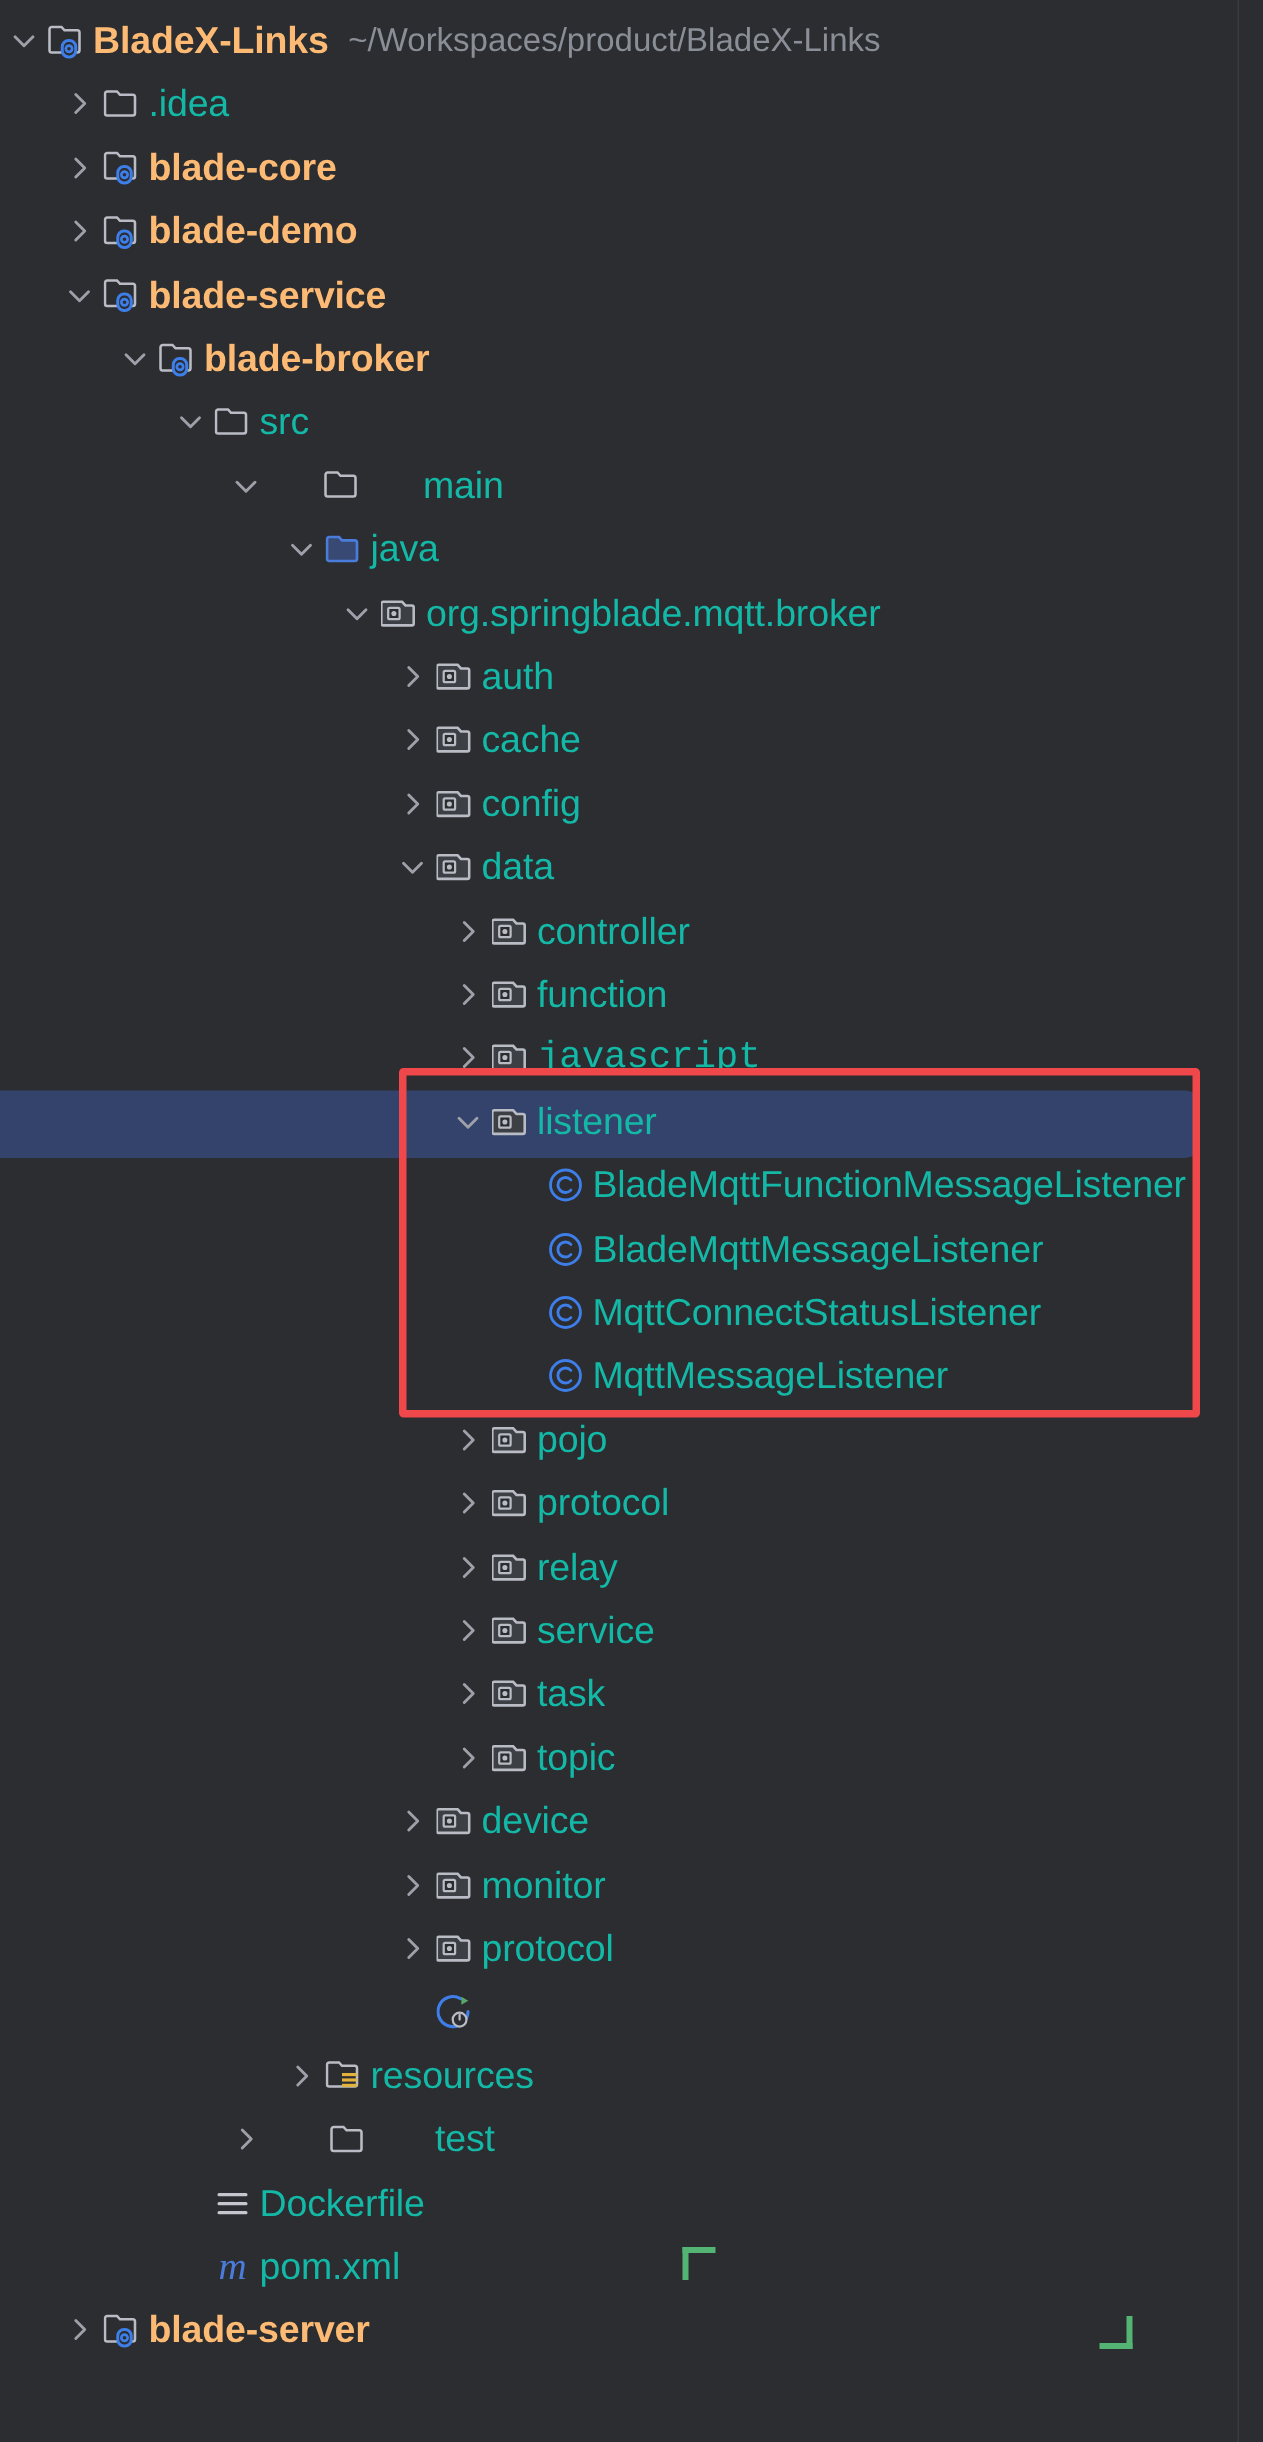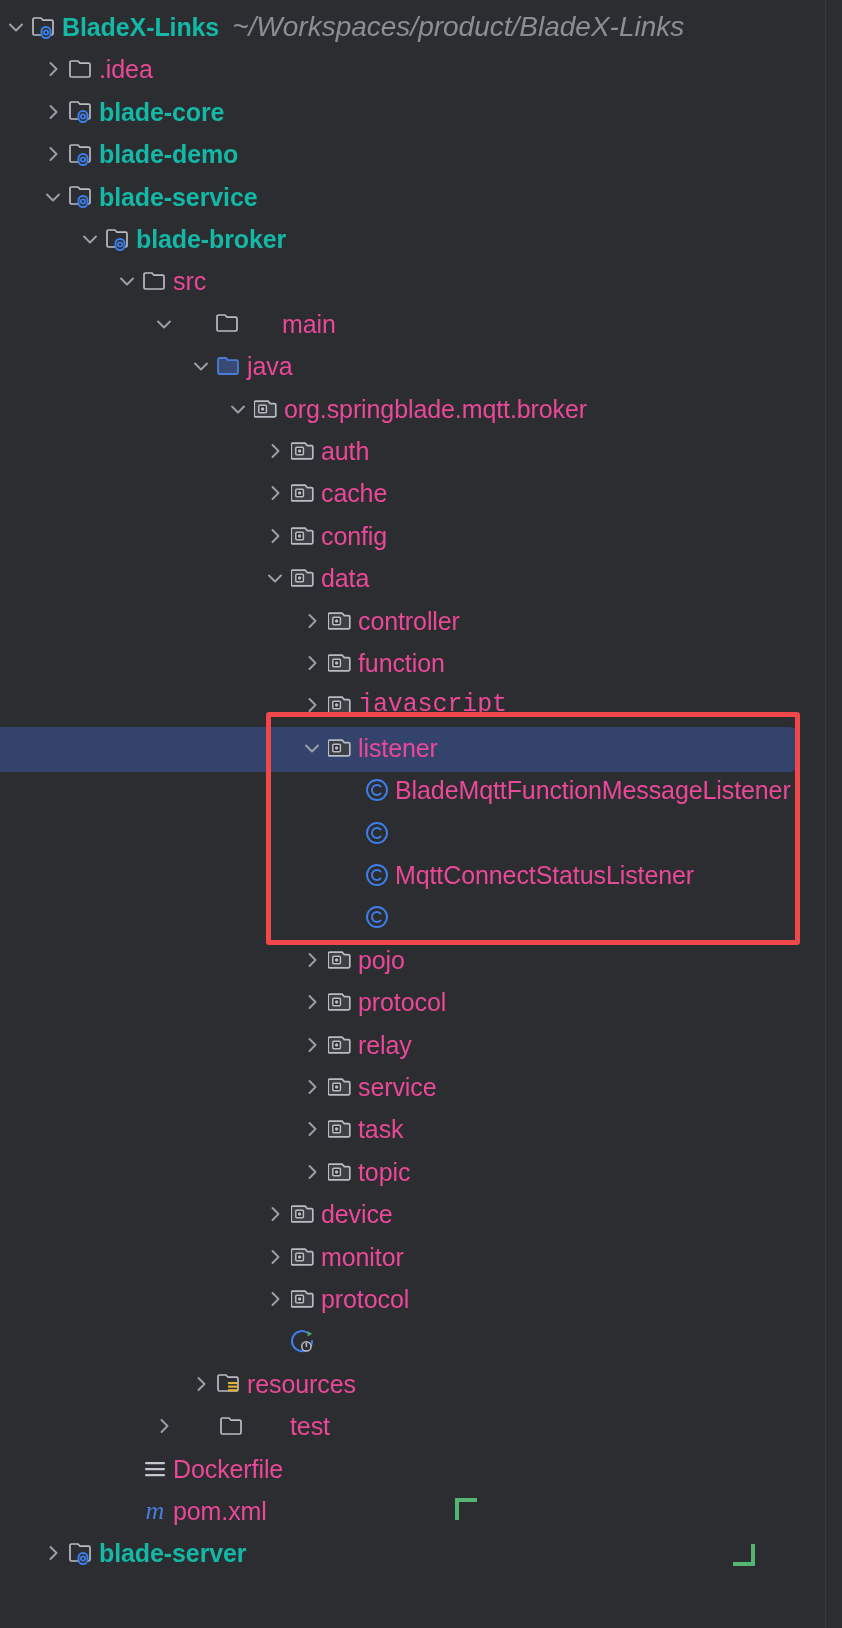--- a/index.html
+++ b/index.html
@@ -30,26 +30,26 @@
     display:flex; align-items:center; justify-content:center;
     color:#9da0a8;
   }
   .arrow svg { display:block; }
 
   .ico { flex:0 0 30px; width:30px; height:42px;
          display:flex; align-items:center; justify-content:center; }
   .ico svg { display:block; }
 
   .label {
-    font-size:25px; color:#ec4899; letter-spacing:-0.1px;
+    font-size:25px; color:#14b8a6; letter-spacing:-0.1px;
     line-height:42px; padding-left:3px;
   }
-  .label.bold { font-weight:700; color:#14b8a6; }
+  .label.bold { font-weight:700; color:#fdba74; }
   .path {
-    font-size:28px; color:#8a8e96; padding-left:13px; line-height:42px;font-style:italic;
+    font-size:22px; color:#8a8e96; padding-left:13px; line-height:42px;
   }
 
   
   .sel-band {
     position:absolute; left:0; height:45px; width:800px;
     background:#34436b;
     border-top-right-radius:10px; border-bottom-right-radius:10px;
   }
 
   
@@ -389,20 +389,21 @@
       </div>
       <div class="row" style="top:811.6px;">
         <div class="hit" style="margin-left:336px;">
           <span class="arrow"></span>
           <span class="ico">
             <svg width="24" height="24" viewBox="0 0 24 24" xmlns="http://www.w3.org/2000/svg">
               <circle cx="12" cy="12" r="10" fill="none" stroke="#3e7ee8" stroke-width="1.9"></circle>
               <path d="M15.6 8.6 A5 5 0 1 0 15.6 15.4" fill="none" stroke="#3e7ee8" stroke-width="1.9" stroke-linecap="round"></path>
             </svg>
           </span>
+          <span class="label">BladeMqttMessageListener</span>
         </div>
       </div>
       <div class="row" style="top:854px;">
         <div class="hit" style="margin-left:336px;align-items:flex-end;">
           <span class="arrow"></span>
           <span class="ico">
             <svg width="24" height="24" viewBox="0 0 24 24" xmlns="http://www.w3.org/2000/svg">
               <circle cx="12" cy="12" r="10" fill="none" stroke="#3e7ee8" stroke-width="1.9"></circle>
               <path d="M15.6 8.6 A5 5 0 1 0 15.6 15.4" fill="none" stroke="#3e7ee8" stroke-width="1.9" stroke-linecap="round"></path>
             </svg>
@@ -412,20 +413,21 @@
       </div>
       <div class="row" style="top:896.4px;">
         <div class="hit" style="margin-left:336px;">
           <span class="arrow"></span>
           <span class="ico">
             <svg width="24" height="24" viewBox="0 0 24 24" xmlns="http://www.w3.org/2000/svg">
               <circle cx="12" cy="12" r="10" fill="none" stroke="#3e7ee8" stroke-width="1.9"></circle>
               <path d="M15.6 8.6 A5 5 0 1 0 15.6 15.4" fill="none" stroke="#3e7ee8" stroke-width="1.9" stroke-linecap="round"></path>
             </svg>
           </span>
+          <span class="label">MqttMessageListener</span>
         </div>
       </div>
       <div class="row" style="top:938.8px;">
         <div class="hit" style="margin-left:299px;">
           <span class="arrow">
             <svg width="18" height="18" viewBox="0 0 18 18" xmlns="http://www.w3.org/2000/svg">
               <path d="M6.5 3 L12.5 9 L6.5 15" fill="none" stroke="#9da0a8" stroke-width="1.9" stroke-linecap="round" stroke-linejoin="round"></path>
             </svg>
           </span>
           <span class="ico">

